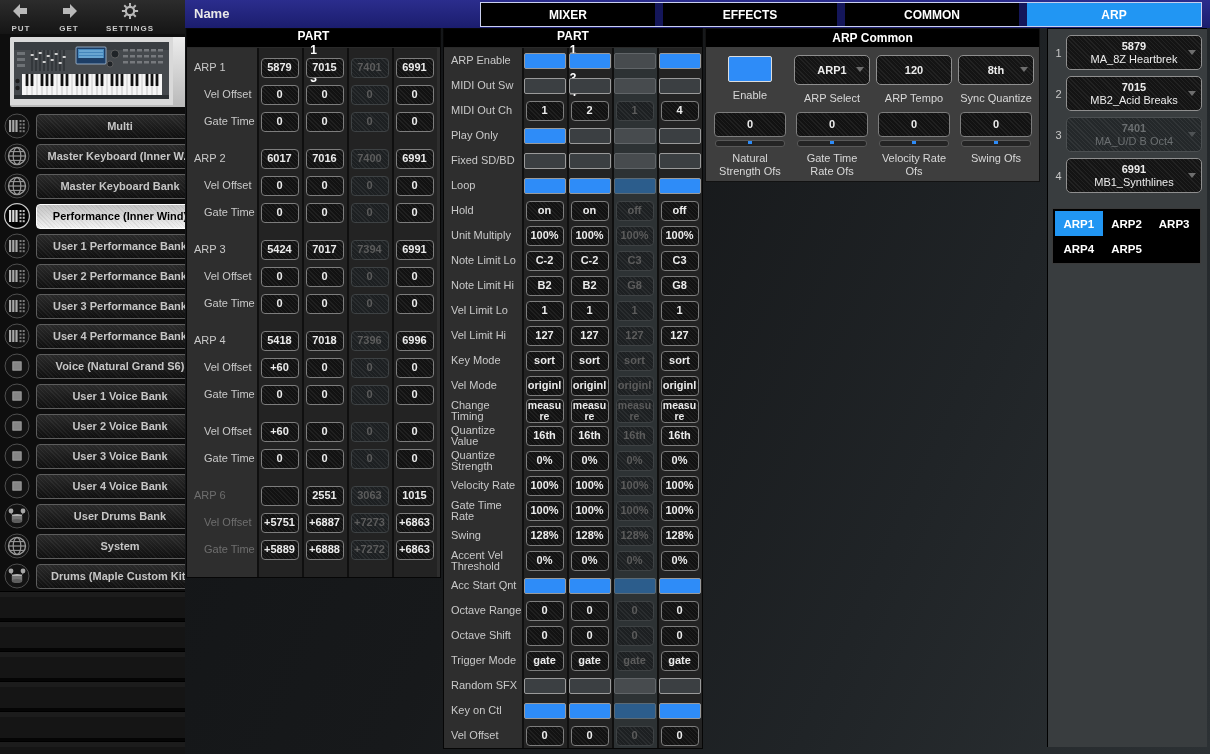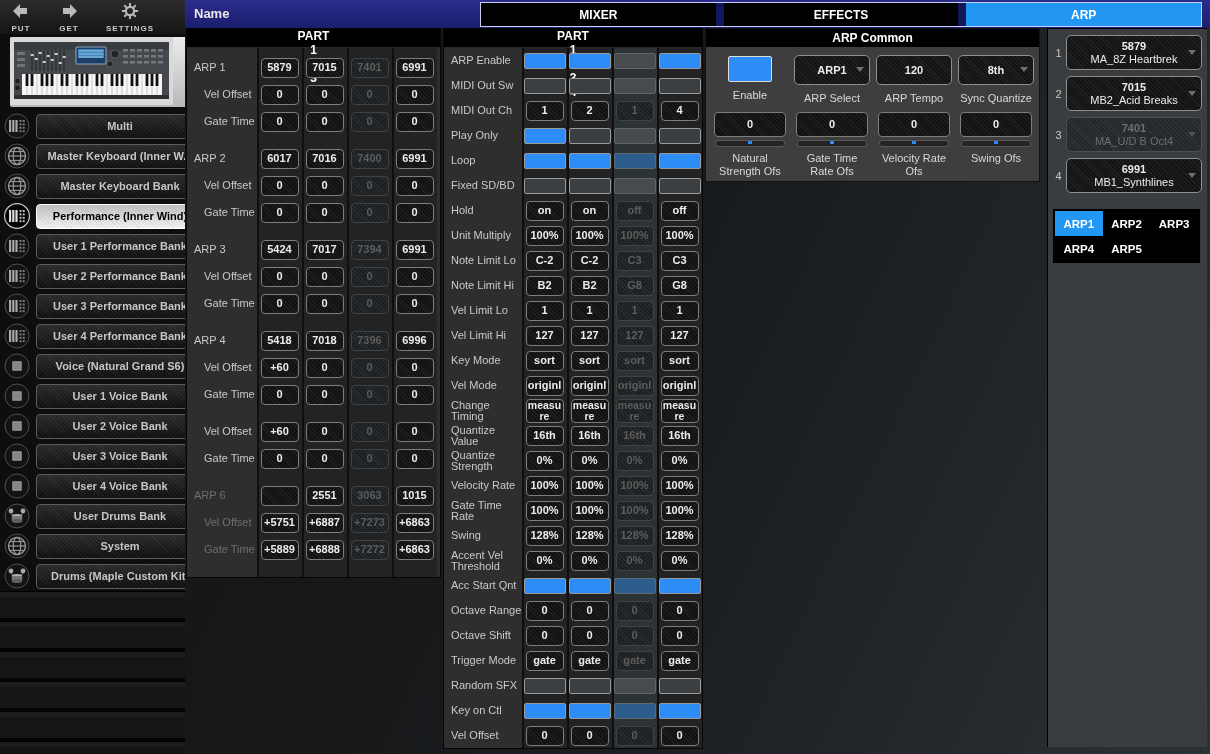--- a/index.html
+++ b/index.html
@@ -528,20 +528,21 @@
     <div id="sidebar-stripes"></div>
   </aside>
 
   <div id="main">
 
     <div id="topbar">
       <span id="name-label">Name</span>
       <div id="tabbar">
         <div class="tab">MIXER</div>
         <div class="tab">EFFECTS</div>
+        <div class="tab">COMMON</div>
         <div class="tab active">ARP</div>
       </div>
     </div>
 
     <section id="left-table" class="ptable">
       <div class="thead" id="lt-head">
           <div class="hlabel">PART</div>
           <div class="tcol">
             <span>1</span>
           </div>
@@ -897,47 +898,47 @@
               <div class="chk off"></div>
             </div>
             <div class="tcol">
               <div class="chk off-dim"></div>
             </div>
             <div class="tcol">
               <div class="chk off"></div>
             </div>
           </div>
           <div class="trow mrow">
+            <div class="tlabel mlabel">Fixed SD/BD</div>
+            <div class="tcol">
+              <div class="chk off"></div>
+            </div>
+            <div class="tcol">
+              <div class="chk off"></div>
+            </div>
+            <div class="tcol">
+              <div class="chk off-dim"></div>
+            </div>
+            <div class="tcol">
+              <div class="chk off"></div>
+            </div>
+          </div>
+          <div class="trow mrow">
             <div class="tlabel mlabel">Loop</div>
             <div class="tcol">
               <div class="chk on"></div>
             </div>
             <div class="tcol">
               <div class="chk on"></div>
             </div>
             <div class="tcol">
               <div class="chk on-dim"></div>
             </div>
             <div class="tcol">
               <div class="chk on"></div>
-            </div>
-          </div>
-          <div class="trow mrow">
-            <div class="tlabel mlabel">Fixed SD/BD</div>
-            <div class="tcol">
-              <div class="chk off"></div>
-            </div>
-            <div class="tcol">
-              <div class="chk off"></div>
-            </div>
-            <div class="tcol">
-              <div class="chk off-dim"></div>
-            </div>
-            <div class="tcol">
-              <div class="chk off"></div>
             </div>
           </div>
           <div class="trow mrow">
             <div class="tlabel mlabel">Hold</div>
             <div class="tcol">
               <div class="vcell">on</div>
             </div>
             <div class="tcol">
               <div class="vcell">on</div>
             </div>

